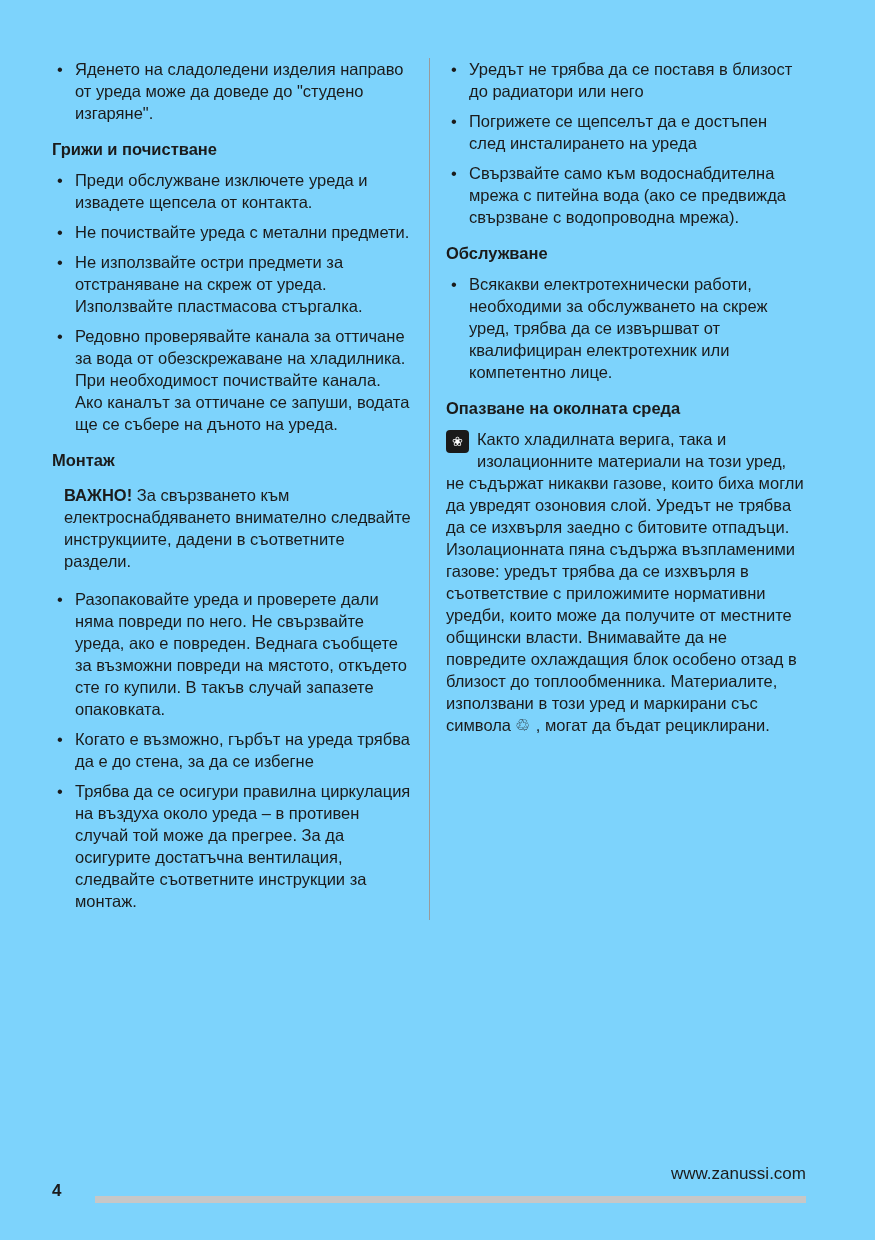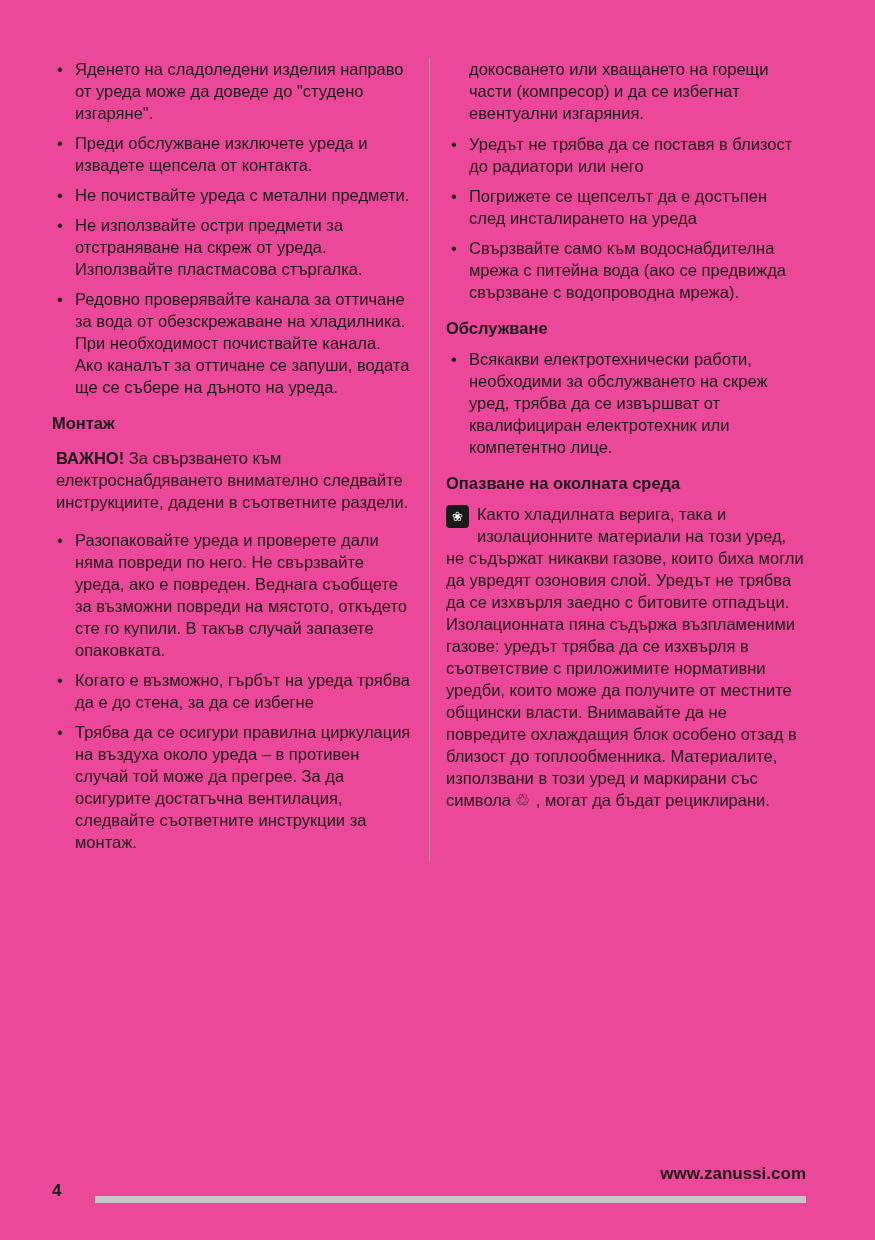--- a/index.html
+++ b/index.html
@@ -1,20 +1,20 @@
 <!DOCTYPE html>
 <html><head>
 <meta charset="utf-8">
 <style>
   html, body { margin: 0; padding: 0; background: #ffffff; }
   .page {
     position: relative;
     width: 875px;
     height: 1240px;
-    background: #ec4899;
+    background: #7dd3fc;
     font-family: "Liberation Sans", sans-serif;
     font-size: 16.5px;
     line-height: 22px;
     color: #1b1b1b;
     overflow: hidden;
   }
   .content {
     display: flex;
     align-items: flex-start;
     padding: 58px 69px 0 52px;
@@ -37,21 +37,21 @@
     position: relative;
     padding-left: 23px;
     margin-bottom: 8px;
   }
   .bullet-item::before {
     content: "\2022";
     position: absolute;
     left: 5px;
     top: 0;
   }
-  .important { margin: 13px 0 16px 4px; }
+  .important { margin: 13px 0 16px 12px; }
   .bold { font-weight: bold; }
   .continuation { margin: 0 0 9px 0; padding-left: 23px; }
   .env { margin: 6px 0 0 0; }
   .ozone-icon {
     float: left;
     width: 23px;
     height: 23px;
     background: #1a1a1a;
     border-radius: 4px;
     color: #ffffff;
@@ -66,21 +66,21 @@
     left: 52px;
     bottom: 38px;
     font-size: 17px;
     font-weight: bold;
   }
   .footer-site {
     position: absolute;
     right: 69px;
     bottom: 55px;
     font-size: 17px;
-    font-weight: bold;
+    font-weight: normal;
   }
   .footer-bar {
     position: absolute;
     left: 95px;
     right: 69px;
     bottom: 37px;
     height: 7px;
     background: #c7c7c7;
   }
 </style>
@@ -88,20 +88,21 @@
 <body>
 
 <div class="page">
   <div class="content">
 
     <div class="col">
       <div class="bullet-list">
         <div class="bullet-item">Яденето на сладоледени изделия направо от уреда може да доведе до "студено изгаряне".</div>
       </div>
 
+      <h3>Грижи и почистване</h3>
       <div class="bullet-list">
         <div class="bullet-item">Преди обслужване изключете уреда и извадете щепсела от контакта.</div>
         <div class="bullet-item">Не почиствайте уреда с метални предмети.</div>
         <div class="bullet-item">Не използвайте остри предмети за отстраняване на скреж от уреда. Използвайте пластмасова стъргалка.</div>
         <div class="bullet-item">Редовно проверявайте канала за оттичане за вода от обезскрежаване на хладилника. При необходимост почиствайте канала. Ако каналът за оттичане се запуши, водата ще се събере на дъното на уреда.</div>
       </div>
 
       <h3>Монтаж</h3>
       <p class="important">
         <span class="bold">ВАЖНО!</span>
@@ -110,21 +111,20 @@
       <div class="bullet-list">
         <div class="bullet-item">Разопаковайте уреда и проверете дали няма повреди по него. Не свързвайте уреда, ако е повреден. Веднага съобщете за възможни повреди на мястото, откъдето сте го купили. В такъв случай запазете опаковката.</div>
         <div class="bullet-item">Когато е възможно, гърбът на уреда трябва да е до стена, за да се избегне</div>
         <div class="bullet-item">Трябва да се осигури правилна циркулация на въздуха около уреда – в противен случай той може да прегрее. За да осигурите достатъчна вентилация, следвайте съответните инструкции за монтаж.</div>
       </div>
     </div>
 
     <div class="divider"></div>
 
     <div class="col">
-      <p class="continuation">докосването или хващането на горещи части (компресор) и да се избегнат евентуални изгаряния.</p>
 
       <div class="bullet-list">
         <div class="bullet-item">Уредът не трябва да се поставя в близост до радиатори или него</div>
         <div class="bullet-item">Погрижете се щепселът да е достъпен след инсталирането на уреда</div>
         <div class="bullet-item">Свързвайте само към водоснабдителна мрежа с питейна вода (ако се предвижда свързване с водопроводна мрежа).</div>
       </div>
 
       <h3>Обслужване</h3>
       <div class="bullet-list">
         <div class="bullet-item">Всякакви електротехнически работи, необходими за обслужването на скреж уред, трябва да се извършват от квалифициран електротехник или компетентно лице.</div>

